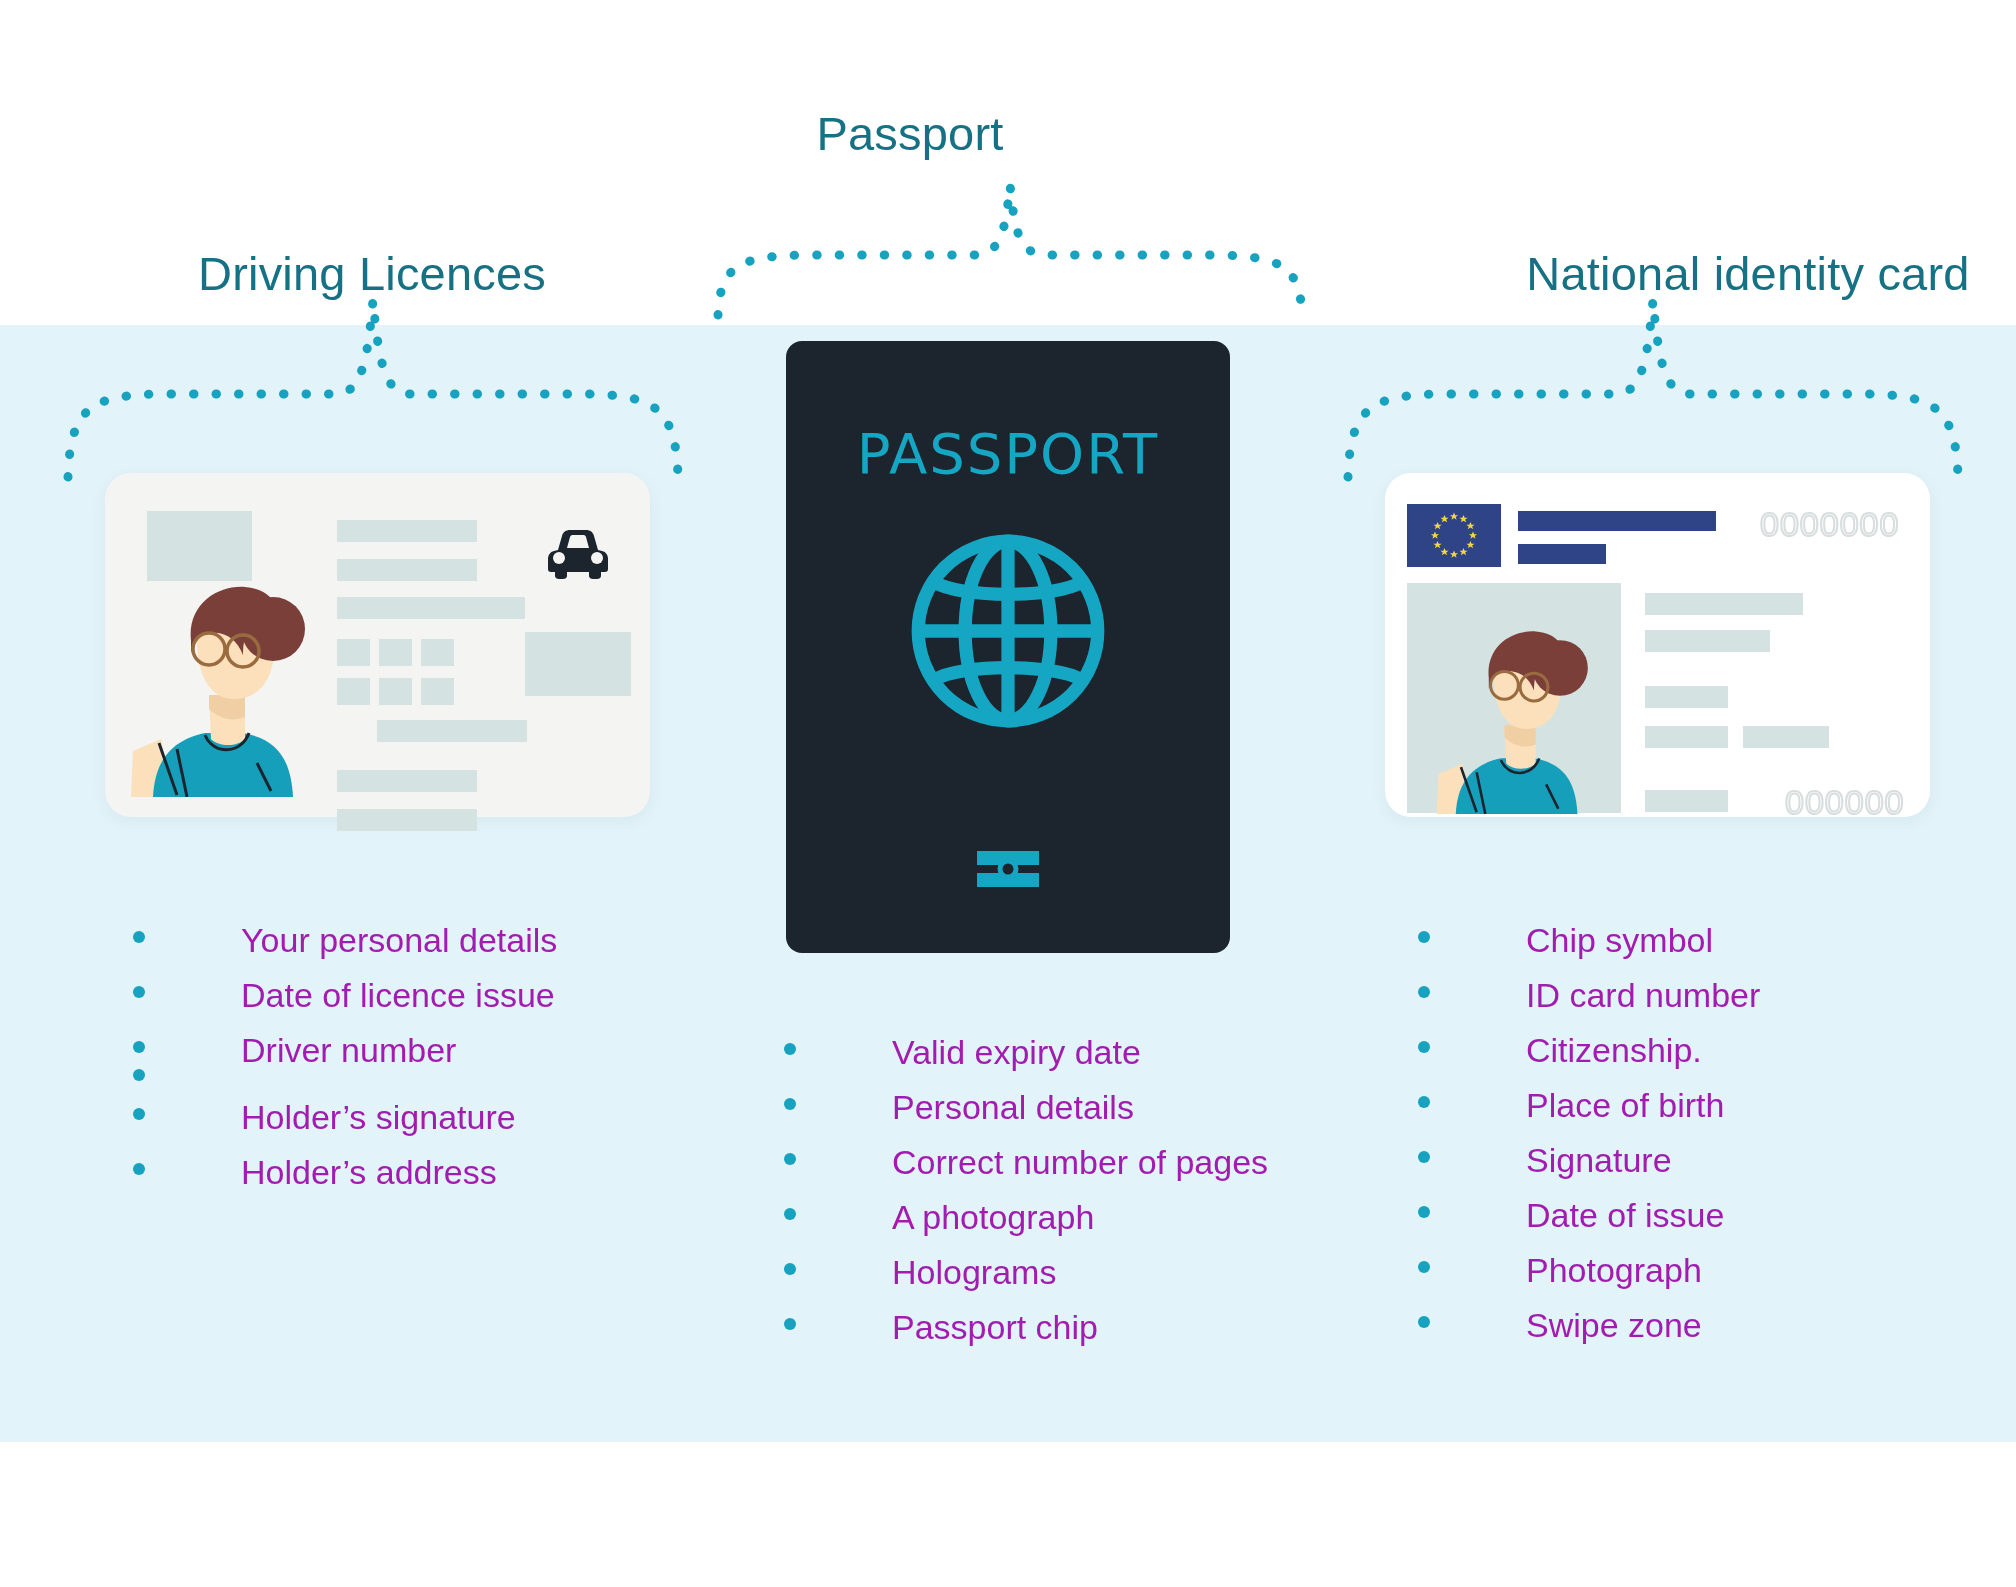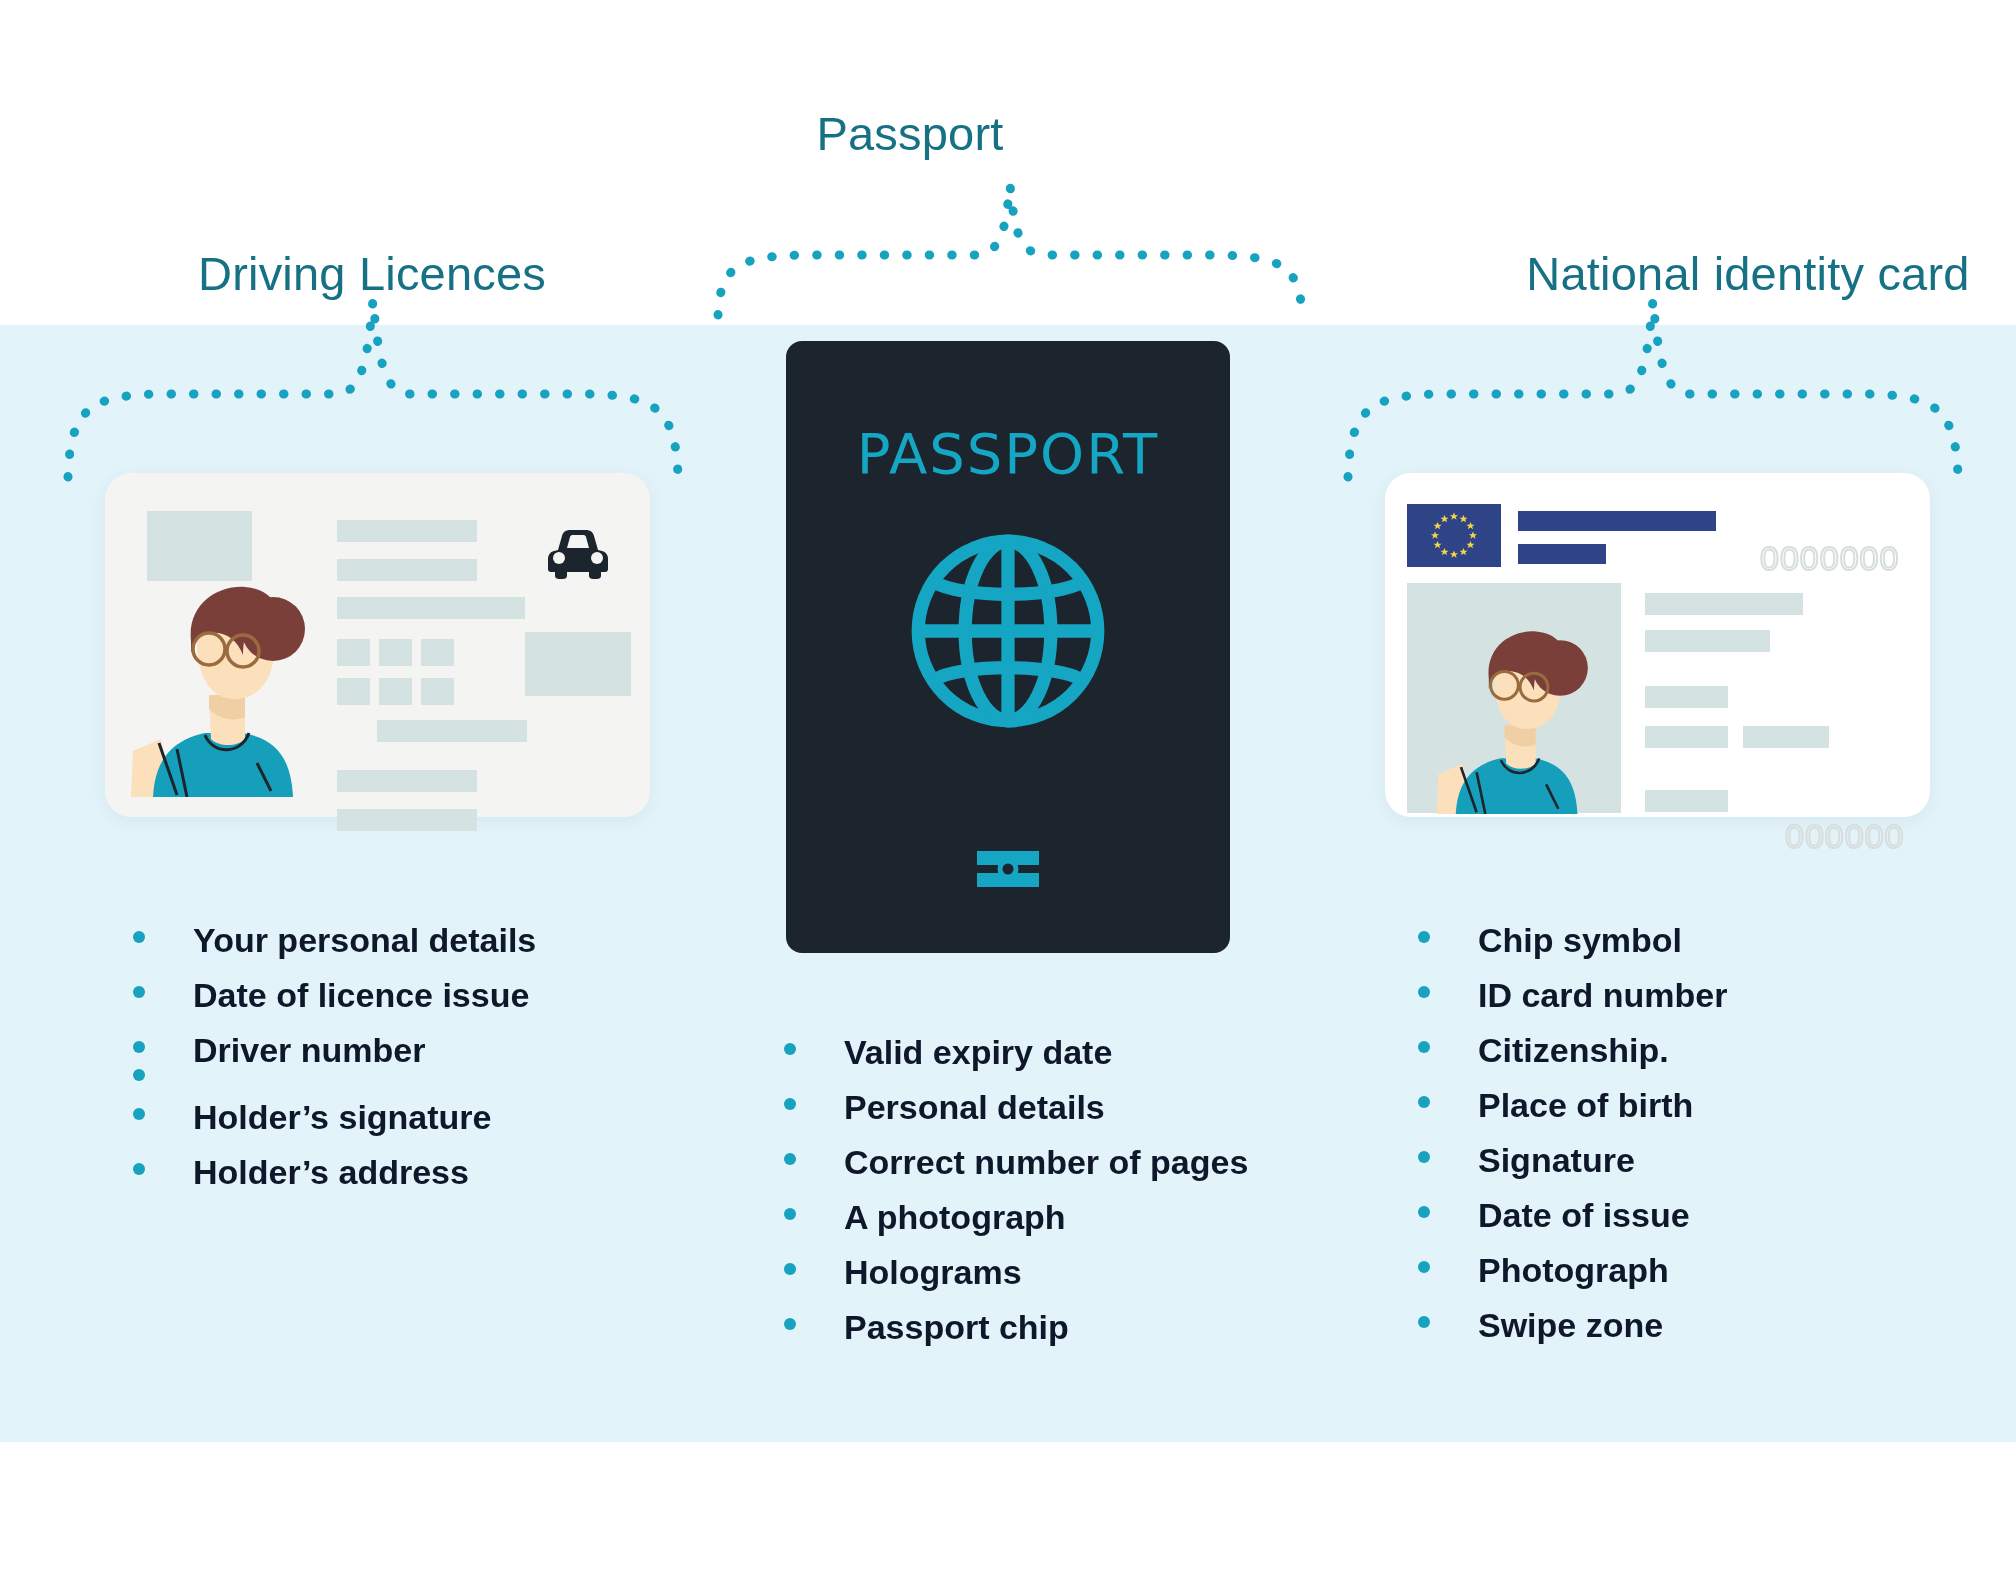--- a/index.html
+++ b/index.html
@@ -45,24 +45,25 @@
   
   .bullets {
     position: absolute;
     list-style: none;
     margin: 0;
     padding: 0;
   }
   .bullets li {
     display: flex;
     align-items: baseline;
-    color: #0f172a;
+    color: #a21caf;
     font-size: 34px;
     line-height: 55px;
-    font-weight: 700;
+    font-weight: 400;
+    gap: 48px;
   }
   .bullets li .dot {
     flex: 0 0 auto;
     width: 12px;
     height: 12px;
     border-radius: 50%;
     background: #17a2c0;
     margin-right: 48px;
     position: relative;
     top: -9px;
@@ -140,21 +141,20 @@
   .eu-flag { position: absolute; }
   .blue-bar { position: absolute; background: #2e4487; }
   .outline-num {
     position: absolute;
     color: transparent;
     -webkit-text-stroke: 2px #d7dedd;
     font-size: 34px;
     letter-spacing: 1px;
     font-family: "Liberation Sans", sans-serif;
     white-space: nowrap;
-    margin-top: 34px;
   }
   .photo-bg { position: absolute; background: #d4e3e1; }
 </style>
 </head>
 <body>
 
 <div class="band"></div>
 
 <div class="heading" id="heading-passport">Passport</div>
 <div class="heading" id="heading-driving">Driving Licences</div>

